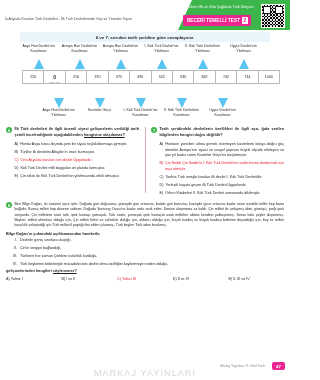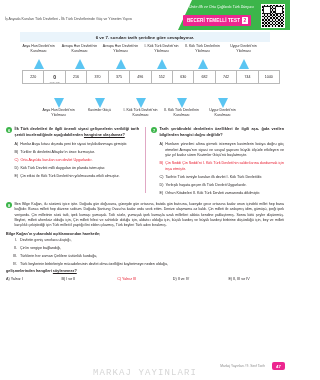--- a/index.html
+++ b/index.html
@@ -317,21 +317,21 @@
     font-weight: bold;
     padding: 1.5px 4px;
     border-radius: 2px;
   }
   .watermark {
     position: absolute;
     left: 0;
     right: 0;
     bottom: 2px;
     text-align: center;
-    font-family: Liberation Mono, monospace;
+    font-family: Liberation Sans, sans-serif;
     font-size: 9px;
     letter-spacing: 1.1px;
     color: #d6d6d6;
   }
 </style>
 </head>
 <body>
 
 <div class="header">
   <div class="header-green-shape"></div>

